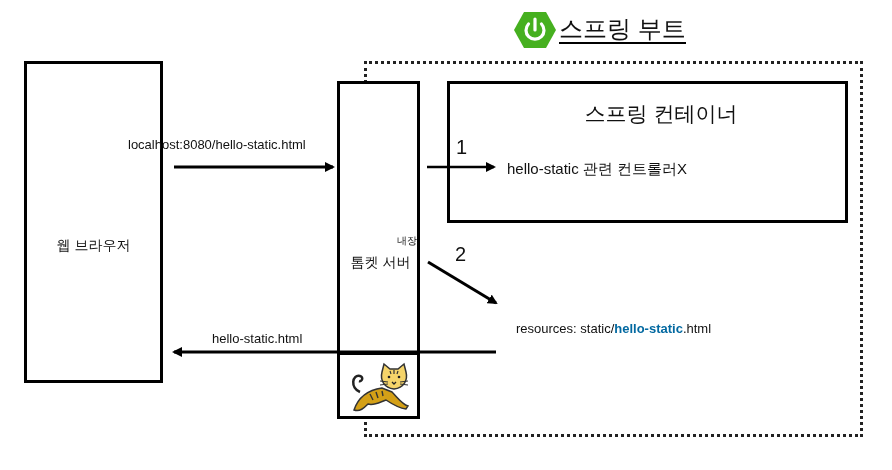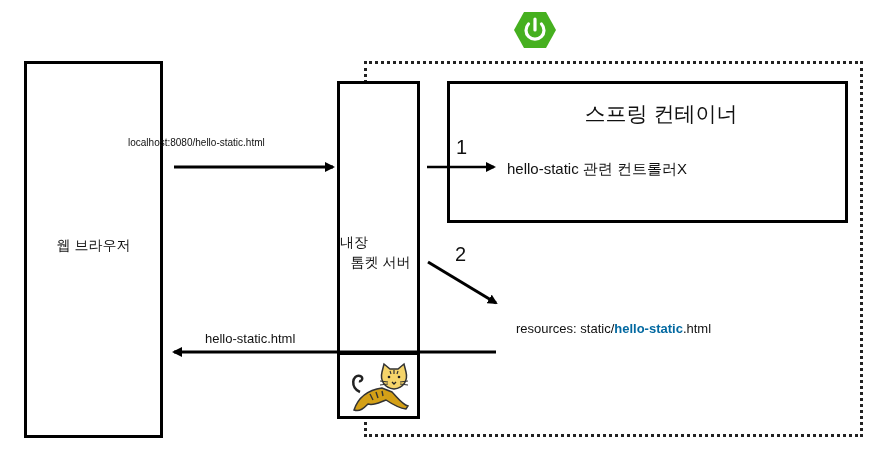--- a/index.html
+++ b/index.html
@@ -17,28 +17,29 @@
 <div class="abs" style="left:364px; top:61px; width:499px; height:376px; border-top:3px dotted #222; border-right:3px dotted #222; border-bottom:3px dotted #222; border-left:3px dotted #222; box-sizing:border-box;"></div>
 
 <div class="abs" style="left:513px; top:10px; height:40px; display:flex; align-items:center;">
   <span style="display:inline-block; width:44px; height:38px;">
     <svg width="44" height="38" viewBox="0 0 44 38">
       <polygon points="11,1 33,1 43,19 33,37 11,37 1,19" fill="#46b01f"></polygon>
       <path d="M15.5,13 A9,9 0 1 0 28.5,13" fill="none" stroke="#fff" stroke-width="3.2" stroke-linecap="round"></path>
       <line x1="22" y1="8" x2="22" y2="19" stroke="#fff" stroke-width="3.2" stroke-linecap="round"></line>
     </svg>
   </span>
+  <span style="font-size:24px; margin-left:2px; border-bottom:2px solid #000; line-height:26px;">스프링 부트</span>
 </div>
 
-<div class="box" style="left:24px; top:61px; width:139px; height:377px;">
+<div class="box" style="left:24px; top:61px; width:139px; height:322px;">
   <div class="label" style="left:0; right:0; top:173px; text-align:center; font-size:14px;">웹 브라우저</div>
 </div>
 
 <div class="box" style="left:337px; top:81px; width:83px; height:338px;">
-  <div class="label" style="left:0; right:0; top:150px; text-align:left; font-size:14px;">내장</div>
+  <div class="label" style="left:0; right:0; top:150px; text-align:right; font-size:10px;">내장</div>
   <div class="label" style="left:4px; right:0; top:170px; text-align:center; font-size:14px;">톰켓 서버</div>
   <div class="abs" style="left:0; right:0; top:268px; border-top:3px solid #000;"></div>
   <span class="abs" style="left:6px; top:278px; width:66px; height:52px;">
     <svg width="66" height="52" viewBox="0 0 66 52">
 
       <path d="M14,30 C4,26 6,12 14,14 C18,15 16,20 13,19" fill="none" stroke="#222" stroke-width="2.5"></path>
 
       <path d="M8,48 C12,36 22,28 36,26 L46,30 C52,36 56,42 62,44 L60,47 C52,46 46,42 40,38 C34,40 28,44 22,42 C18,46 14,50 8,48 Z" fill="#d4a017" stroke="#333" stroke-width="1.5"></path>
 
       <path d="M24,32 L27,38 M30,30 L32,36 M36,29 L37,34" stroke="#333" stroke-width="1.4"></path>
@@ -67,20 +68,20 @@
 
   <line x1="174" y1="167" x2="333" y2="167" stroke="#000" stroke-width="3" marker-end="url(#ah)"></line>
 
   <line x1="427" y1="167" x2="494" y2="167" stroke="#000" stroke-width="2.5" marker-end="url(#ah)"></line>
 
   <line x1="428" y1="262" x2="496" y2="303" stroke="#000" stroke-width="3" marker-end="url(#ah)"></line>
 
   <line x1="496" y1="352" x2="174" y2="352" stroke="#000" stroke-width="3" marker-end="url(#ah)"></line>
 </svg>
 
-<div class="label" style="left:128px; top:137px; font-size:10px;">localhost:8080/hello-static.html</div>
+<div class="label" style="left:128px; top:137px; font-size:13px;">localhost:8080/hello-static.html</div>
 <div class="label" style="left:456px; top:136px; font-size:20px;">1</div>
 <div class="label" style="left:507px; top:160px; font-size:15px;">hello-static 관련 컨트롤러X</div>
 <div class="label" style="left:455px; top:243px; font-size:20px;">2</div>
 <div class="label" style="left:516px; top:321px; font-size:13px;">
   <span>resources: static/</span><span class="blue">hello-static</span><span>.html</span>
 </div>
-<div class="label" style="left:205px; top:331px; font-size:13px;">hello-static.html</div>
+<div class="label" style="left:212px; top:331px; font-size:13px;">hello-static.html</div>
 
 </body></html>

